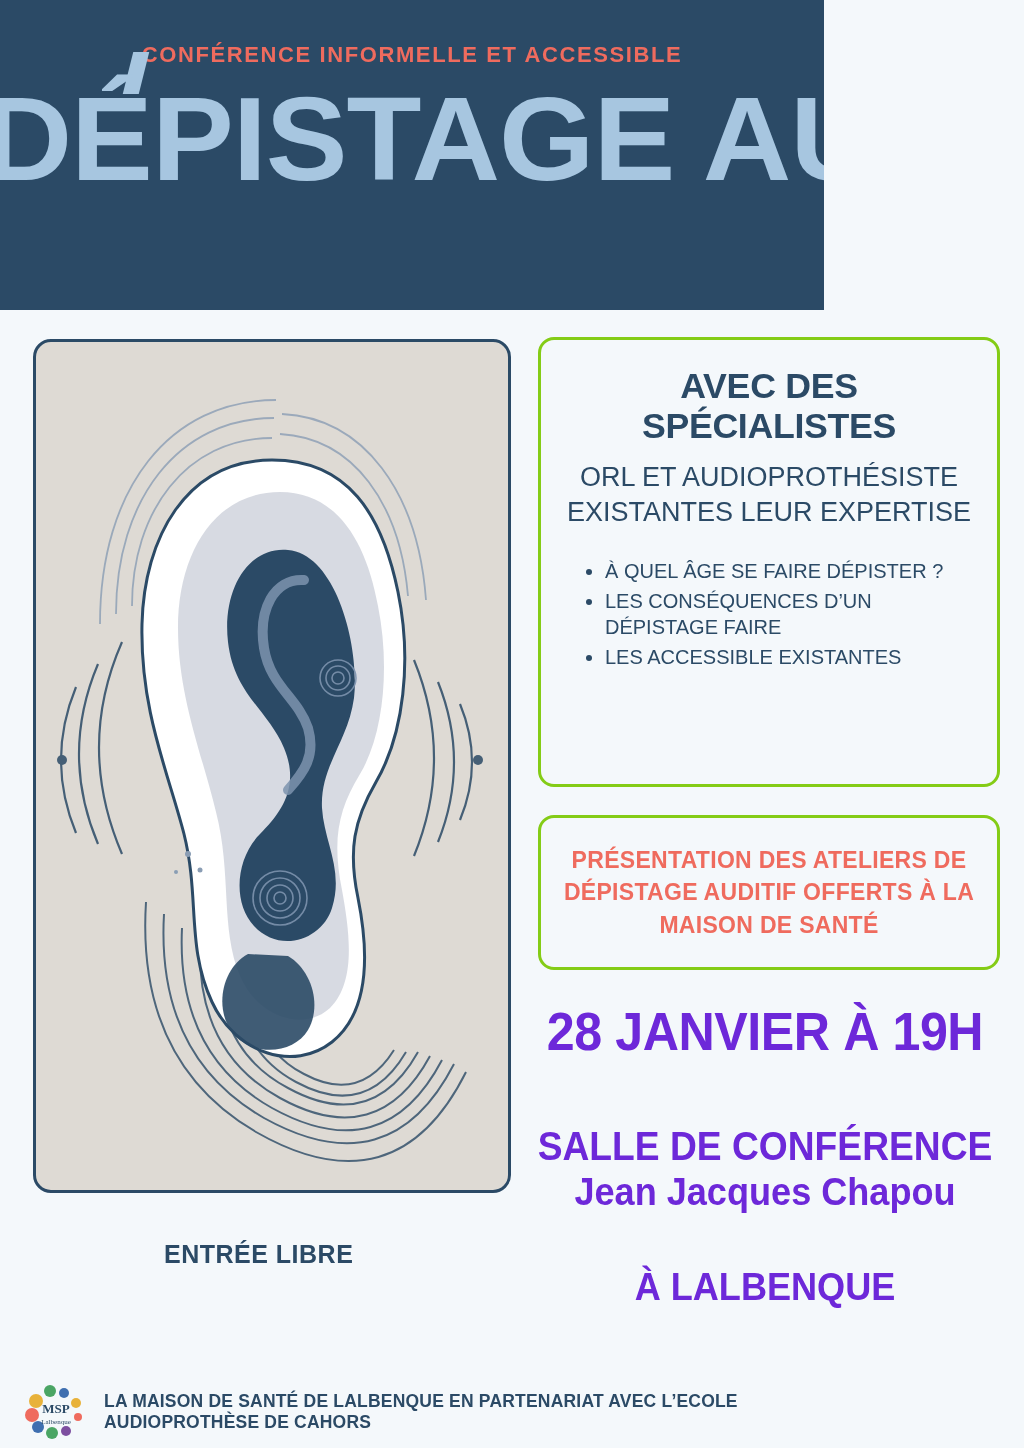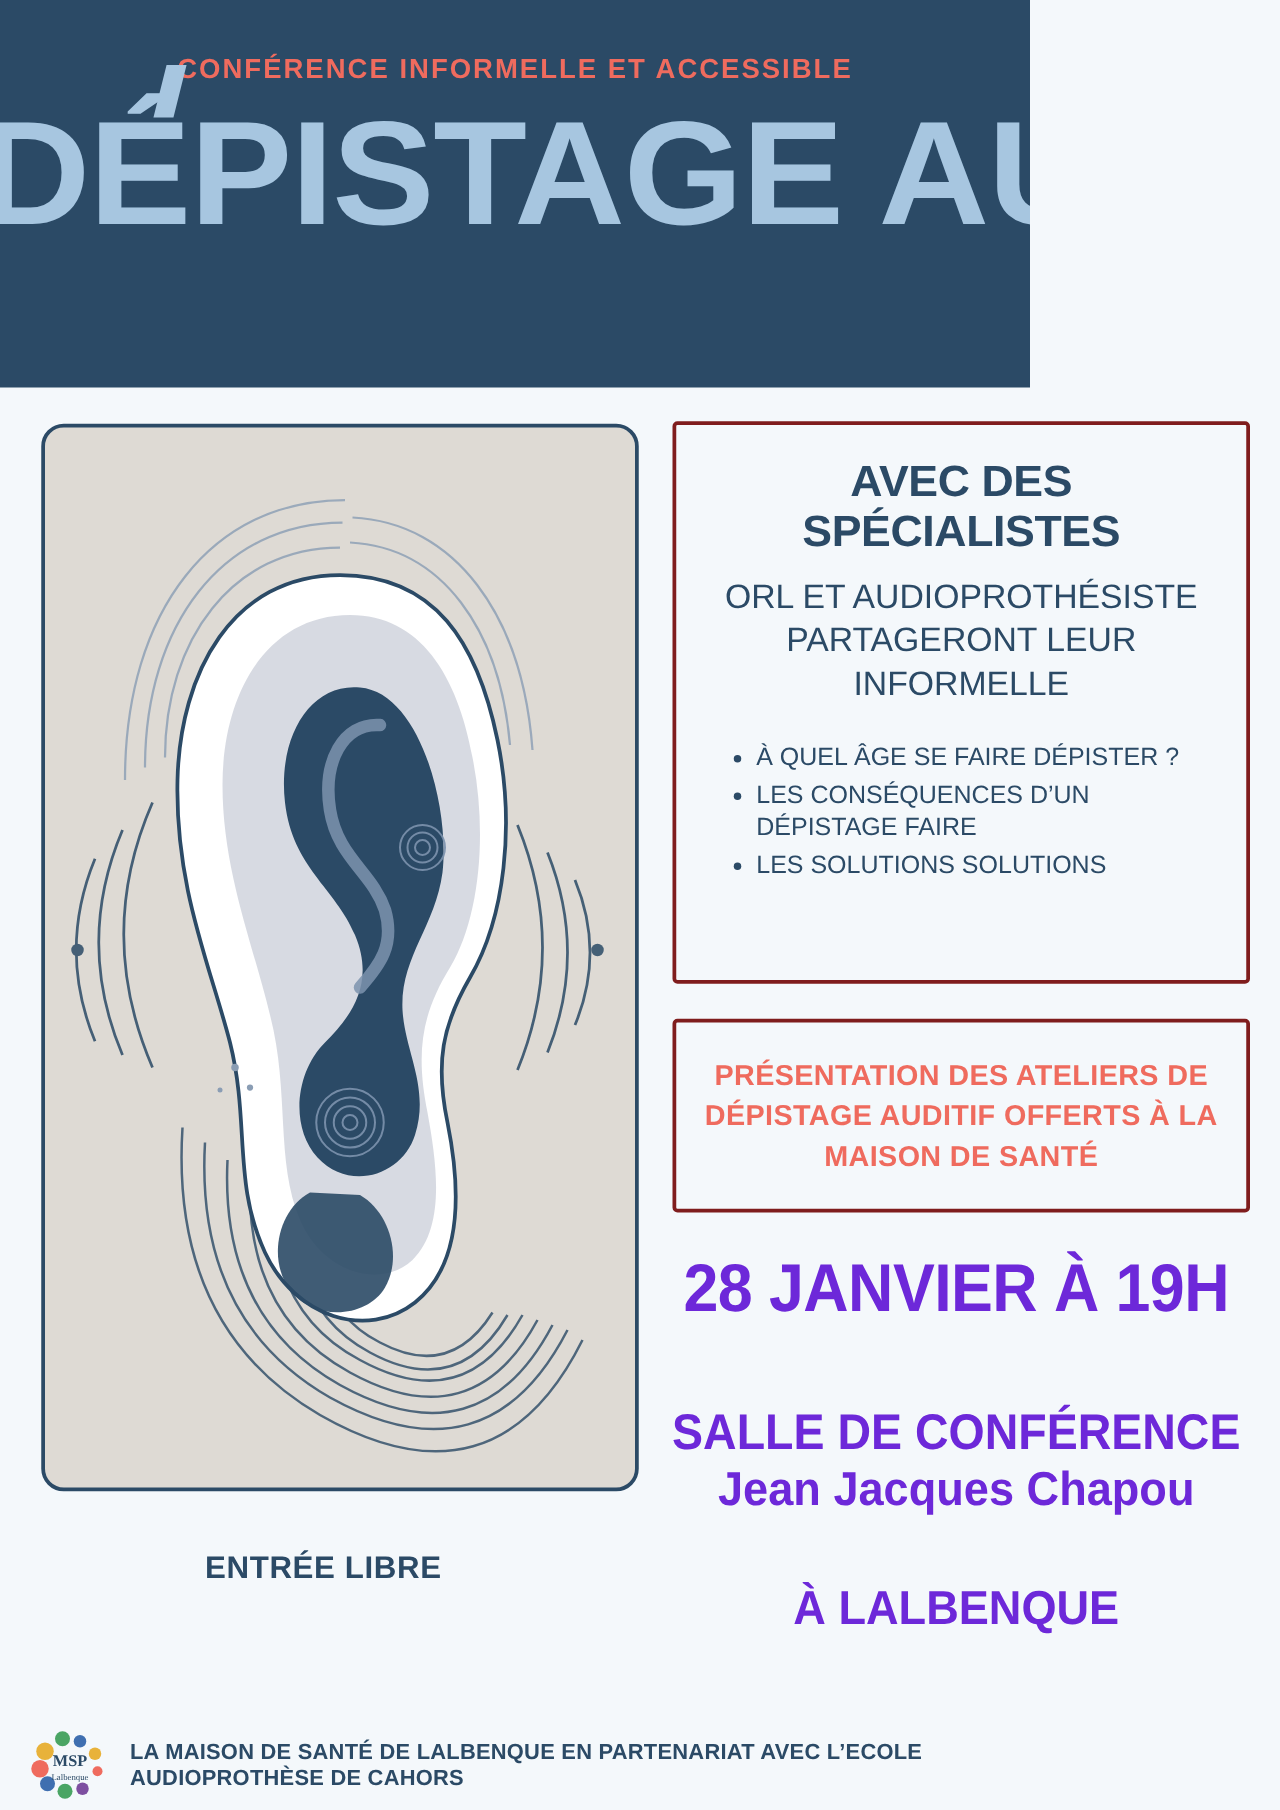--- a/index.html
+++ b/index.html
@@ -71,22 +71,22 @@
     background: #dedad4;
     border: 3px solid #2b4a66;
     border-radius: 18px;
     overflow: hidden;
   }
   .ear-panel svg { display: block; }
 
   
   .box {
     position: absolute;
-    border: 3px solid #7f1d1d;
-    border-radius: 4px;
+    border: 3px solid #84cc16;
+    border-radius: 16px;
     background: #f4f8fb;
     box-sizing: border-box;
   }
   .box-specialists {
     left: 538px;
     top: 27px;
     width: 462px;
     height: 450px;
     padding: 26px 22px 0 22px;
   }
@@ -281,25 +281,25 @@
       <g fill="#8a9db4">
         <circle cx="152" cy="512" r="3"></circle>
         <circle cx="164" cy="528" r="2.5"></circle>
         <circle cx="140" cy="530" r="2"></circle>
       </g>
     </svg>
   </div>
 
   <div class="box box-specialists">
     <div class="spec-title">AVEC DES SPÉCIALISTES</div>
-    <div class="spec-sub">ORL ET AUDIOPROTHÉSISTE PARTAGERONT LEUR INFORMELLE</div>
+    <div class="spec-sub">ORL ET AUDIOPROTHÉSISTE EXISTANTES LEUR EXPERTISE</div>
     <ul class="spec-list">
       <li>À QUEL ÂGE SE FAIRE DÉPISTER ?</li>
       <li>LES CONSÉQUENCES D’UN DÉPISTAGE FAIRE</li>
-      <li>LES SOLUTIONS SOLUTIONS</li>
+      <li>LES ACCESSIBLE EXISTANTES</li>
     </ul>
   </div>
 
   <div class="box box-workshop">
     <div class="workshop-text">PRÉSENTATION DES ATELIERS DE DÉPISTAGE AUDITIF OFFERTS À LA MAISON DE SANTÉ</div>
   </div>
 
   <div class="date-block">
     <div class="date-line">28 JANVIER À 19H</div>
     <div class="venue-line1">SALLE DE CONFÉRENCE</div>

